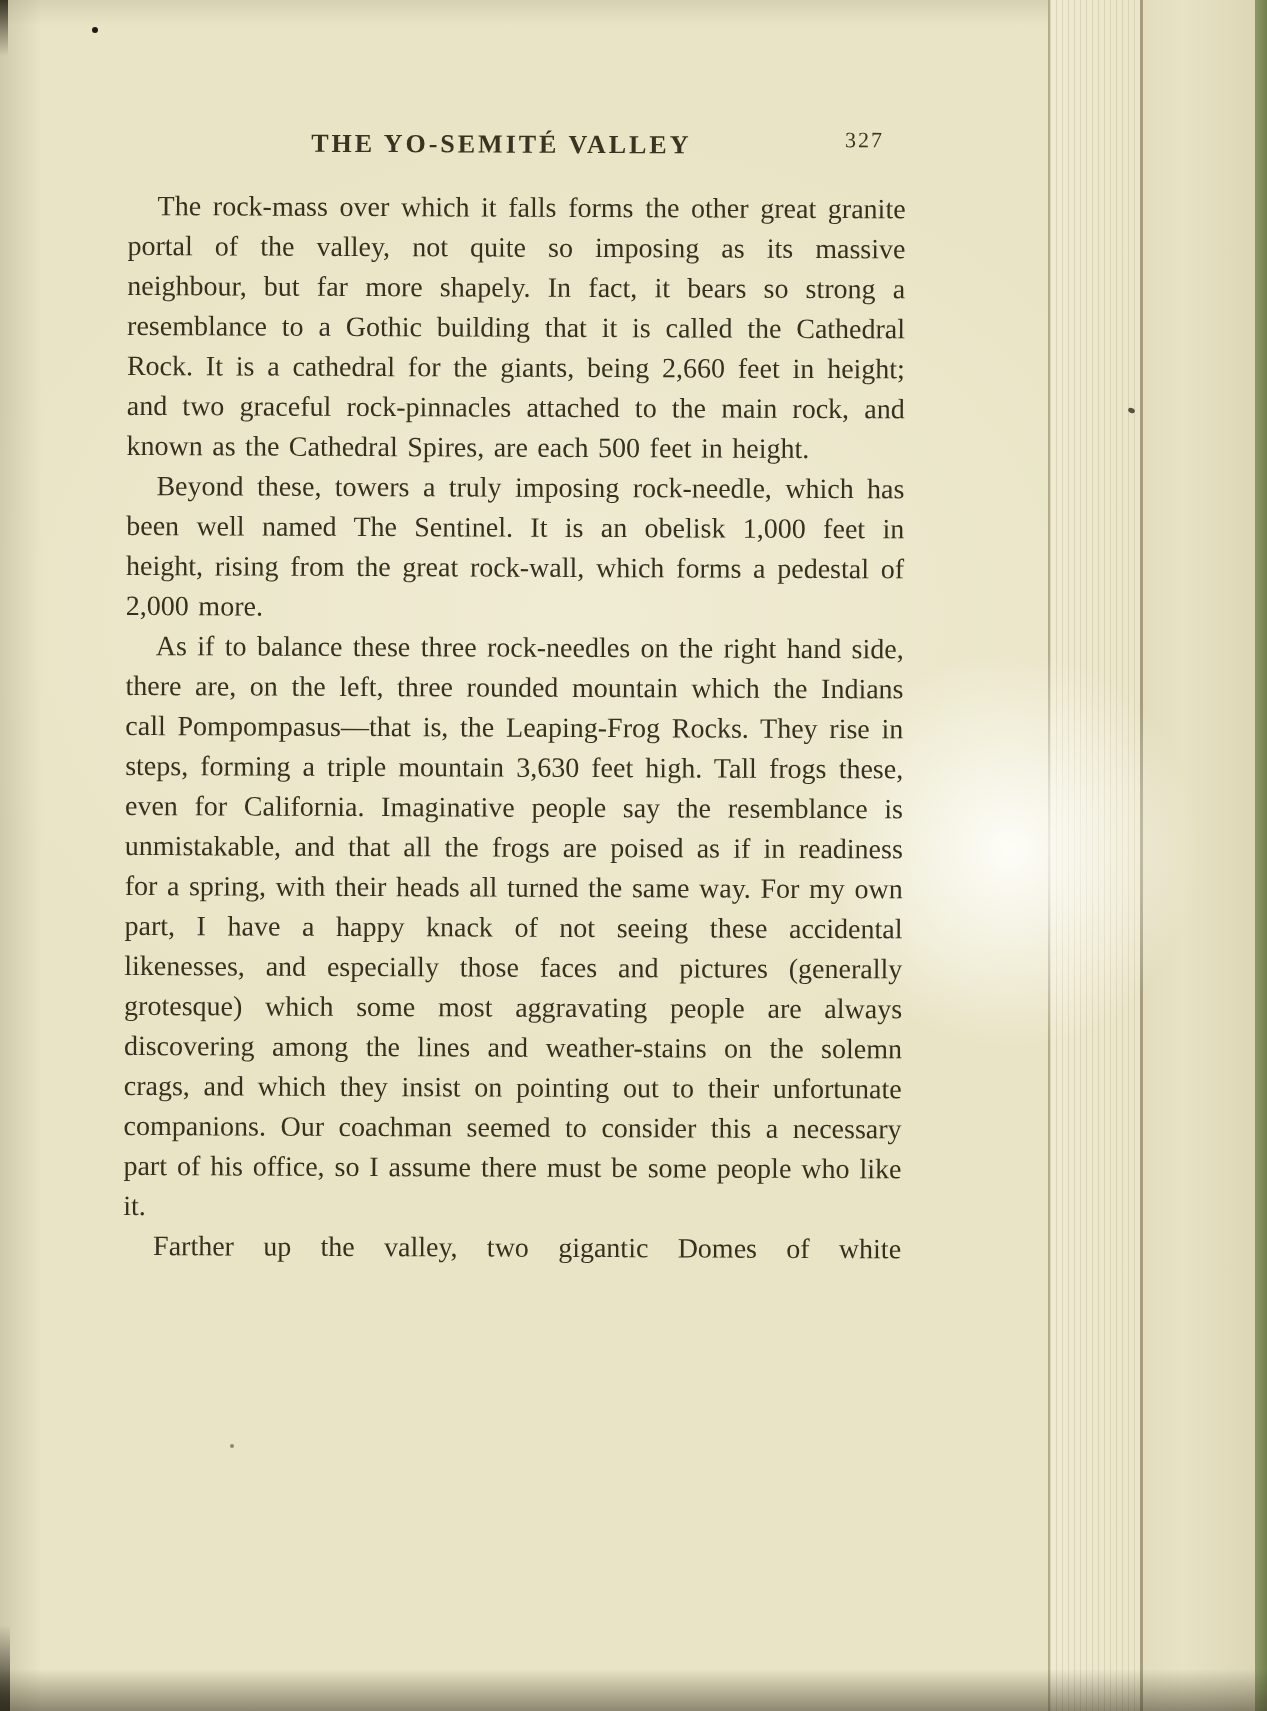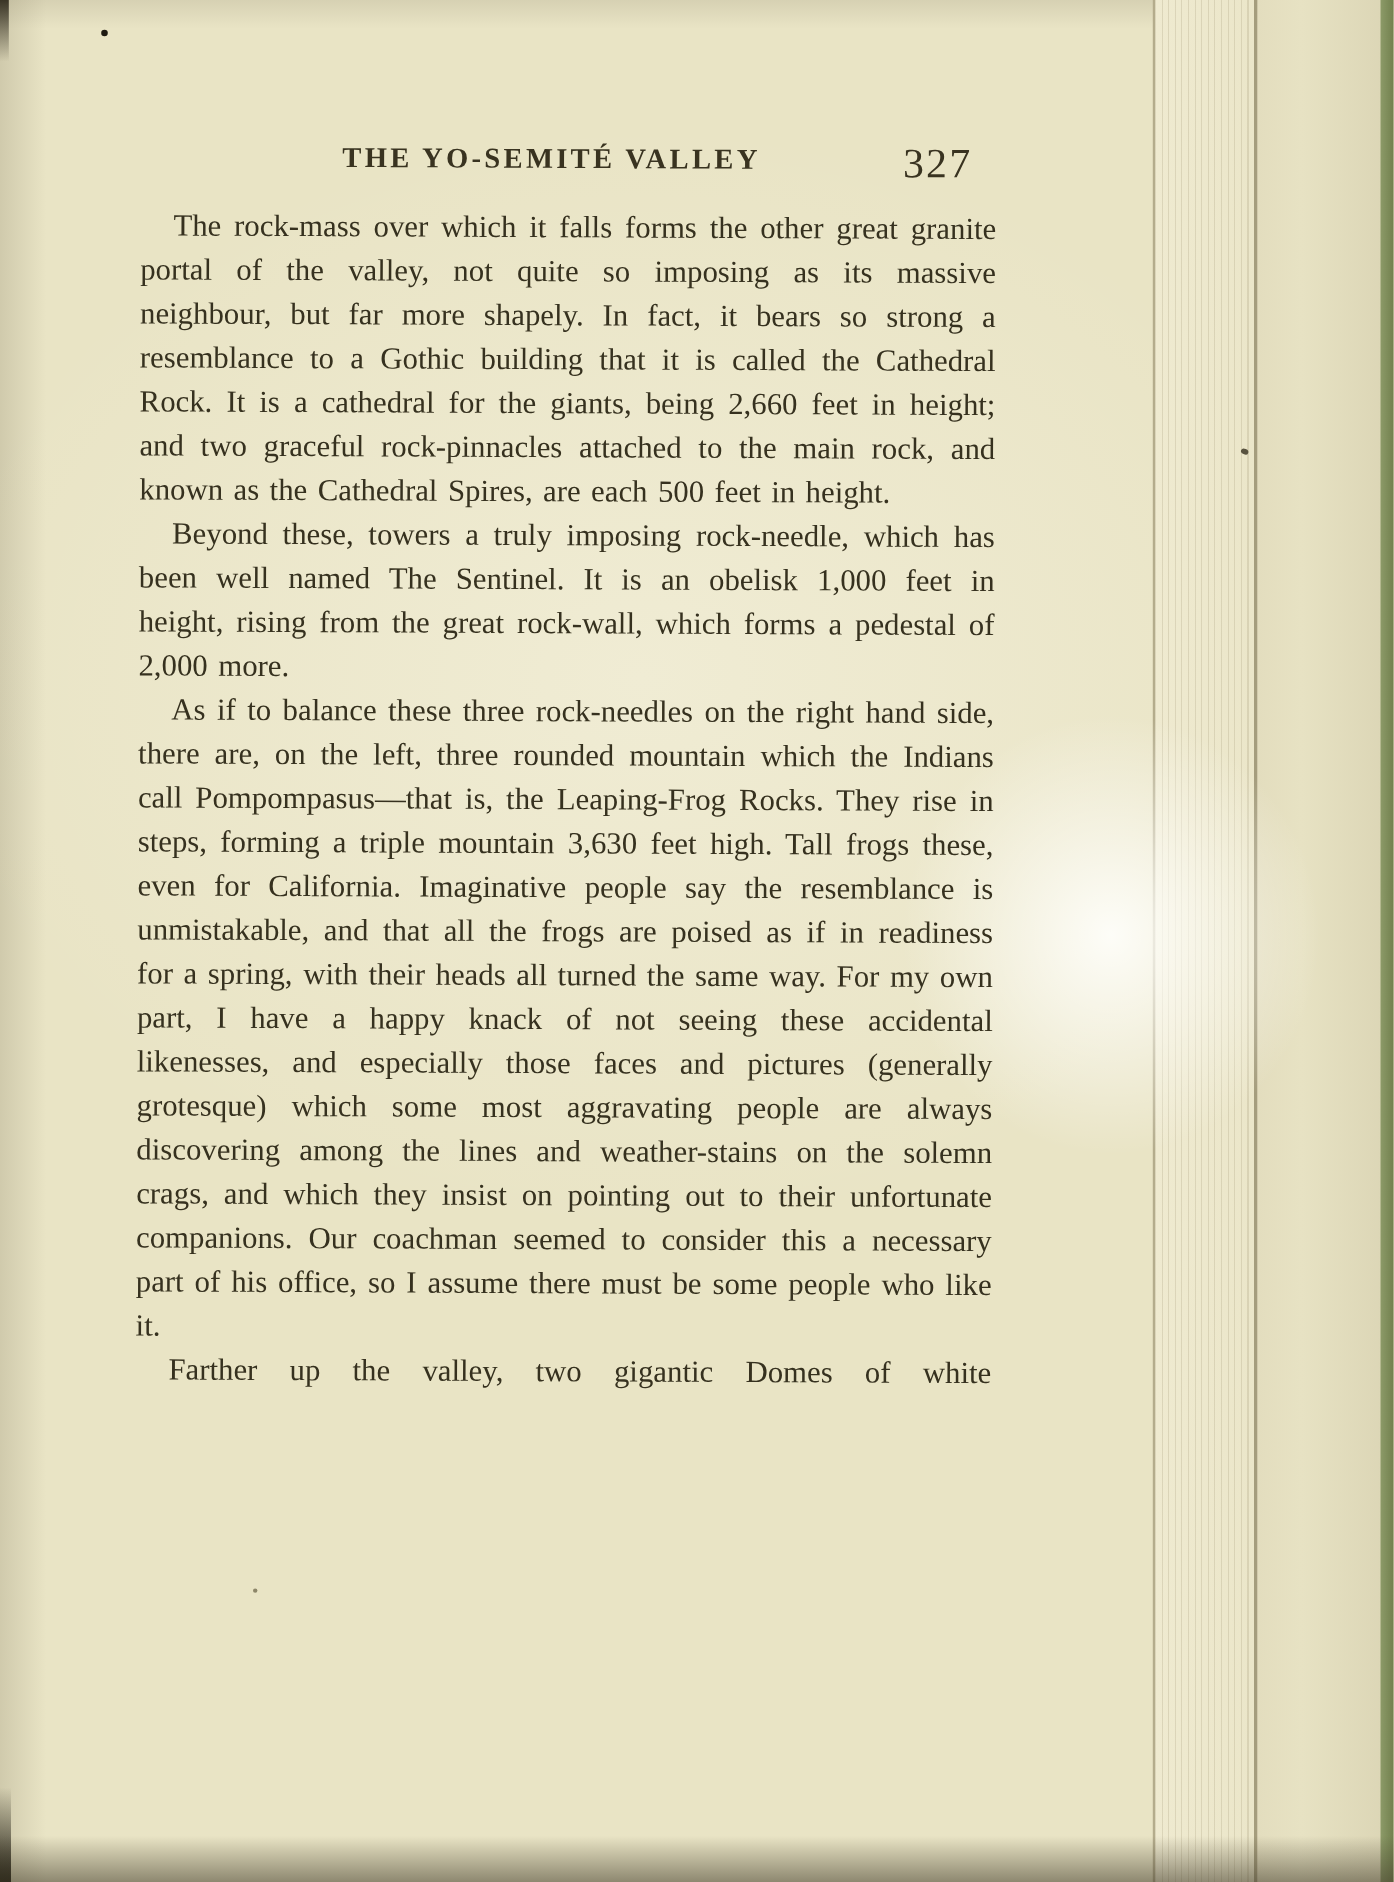--- a/index.html
+++ b/index.html
@@ -119,21 +119,21 @@
     font-weight: bold;
     font-size: 26px;
     letter-spacing: 3px;
     white-space: nowrap;
     color: #393320;
   }
   .page-number {
     position: absolute;
     right: 22px;
     top: -2px;
-    font-size: 38px;
+    font-size: 22px;
     letter-spacing: 2px;
     color: #393320;
   }
   .para {
     margin: 0;
     font-size: 28px;
     line-height: 40px;
     text-align: justify;
     text-indent: 30px;
     word-spacing: 2.5px;

